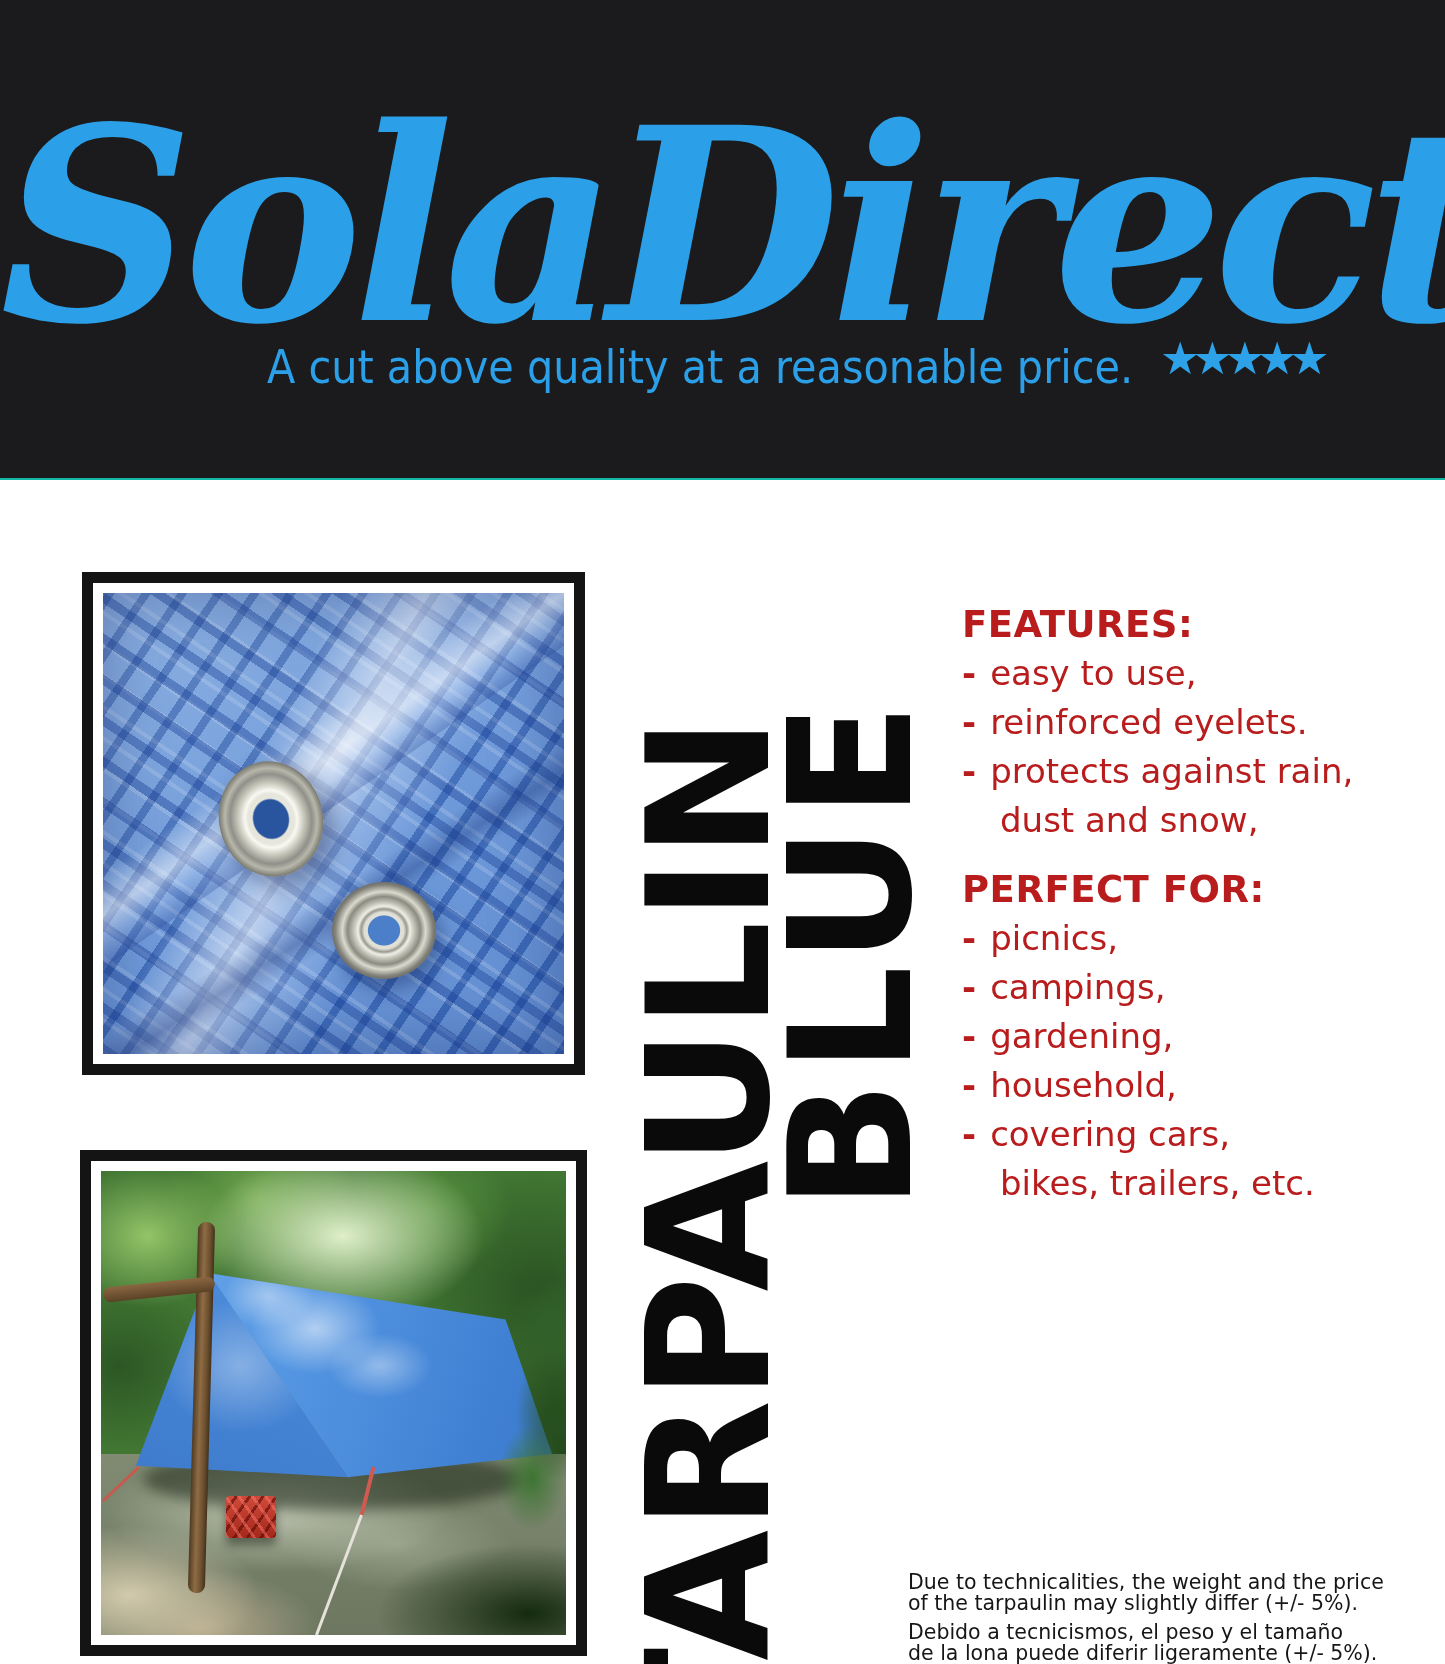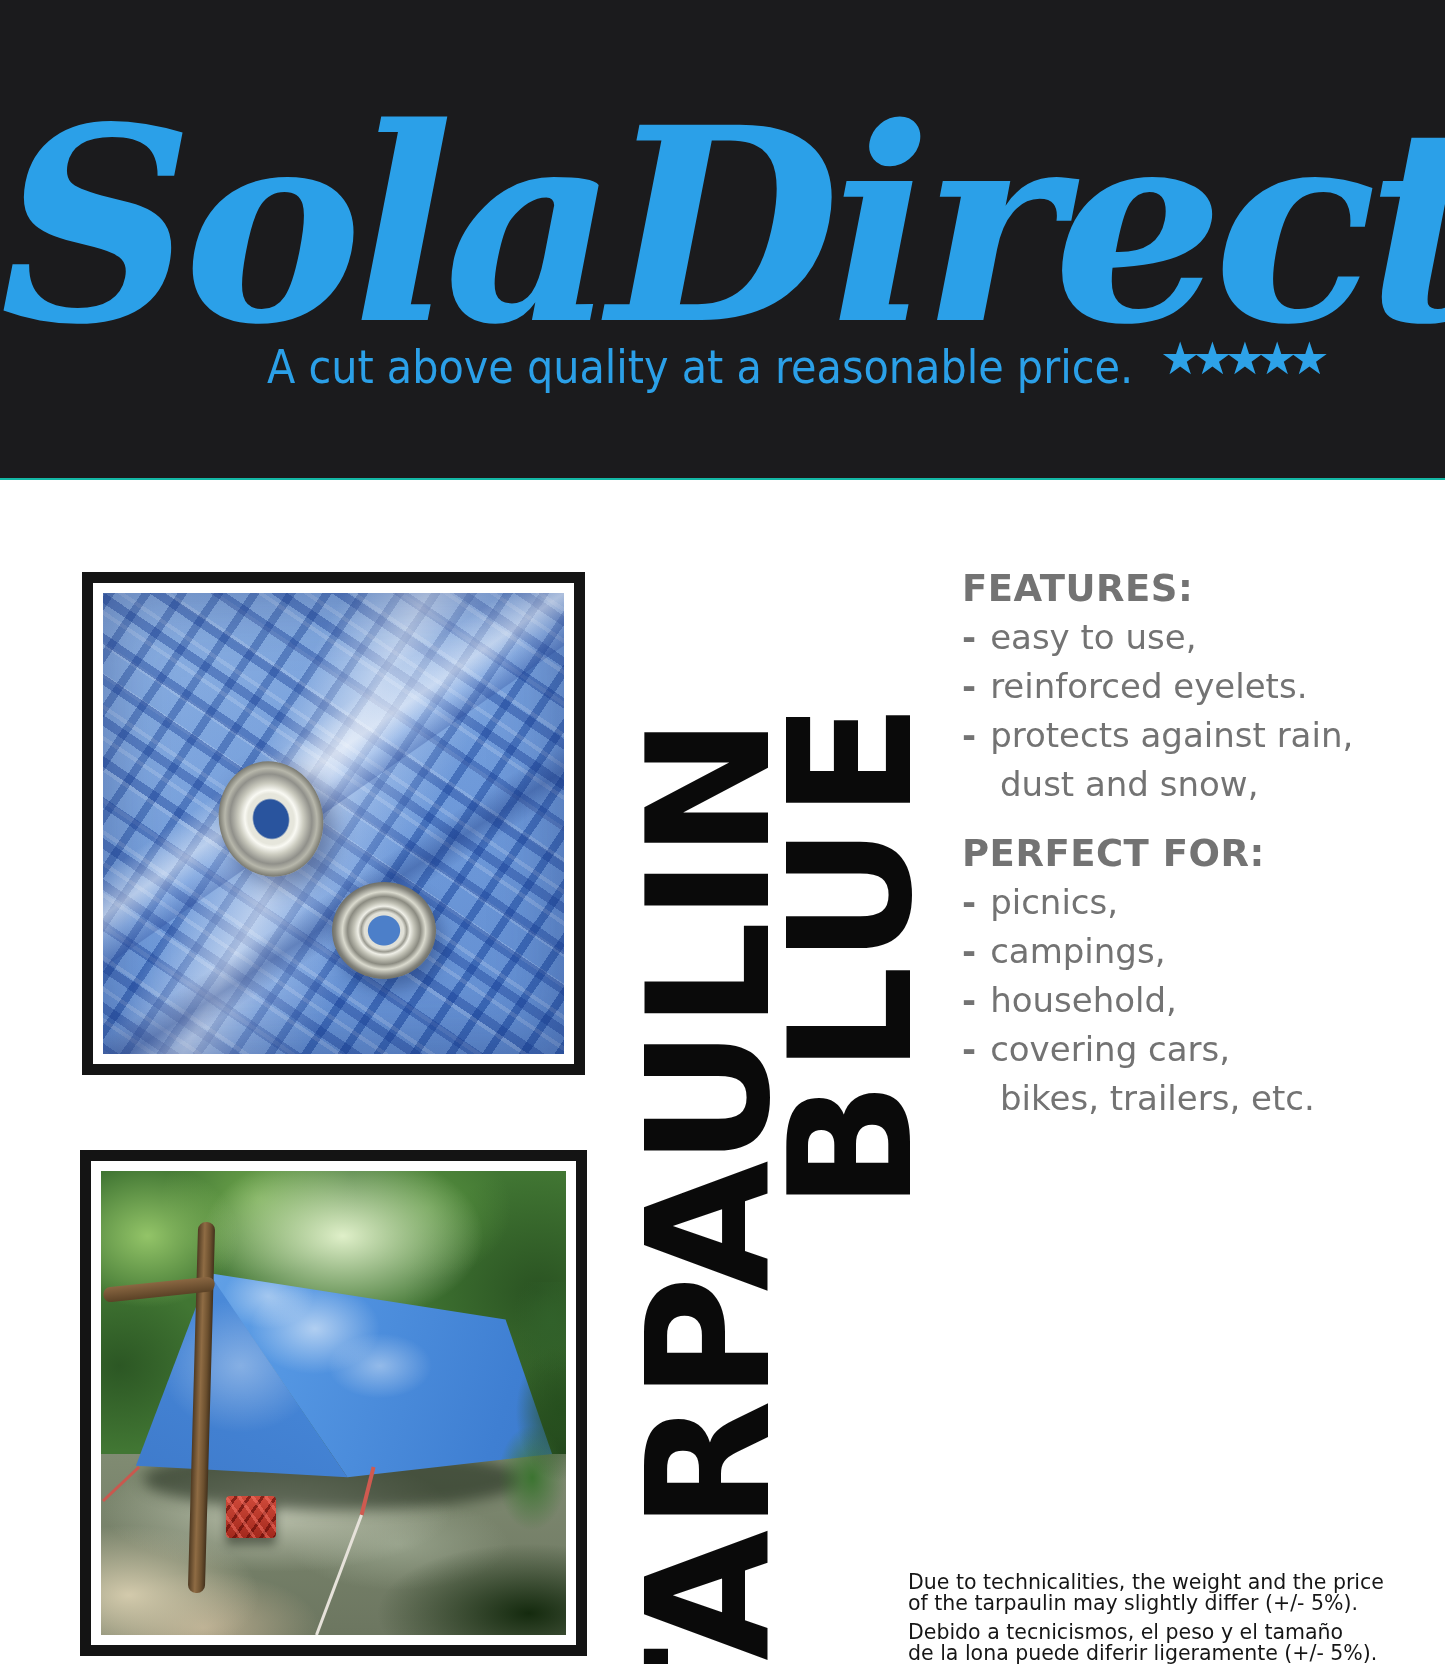--- a/index.html
+++ b/index.html
@@ -97,21 +97,21 @@
     box-shadow:0 7px 10px rgba(10,20,8,.45);}
   .ropes{position:absolute;left:0;top:0;width:100%;height:100%;}
 
   
   .vtitle{position:absolute;height:169px;font-size:169px;line-height:169px;font-weight:bold;
           color:#0a0a0a;transform-origin:left bottom;transform:rotate(-90deg);white-space:nowrap;}
   .vtitle-1{left:794px;top:1481px;}
   .vtitle-2{left:936px;top:928px;letter-spacing:8px;}
 
   
-  .lists{position:absolute;left:962px;top:564px;width:482px;color:#737373;
+  .lists{position:absolute;left:962px;top:600px;width:482px;color:#b91c1c;
          font-size:34px;line-height:49px;}
   .lists h2{font-size:37px;line-height:49px;margin:0;font-weight:bold;letter-spacing:.5px;}
   .h2-gap{margin-top:20px !important;}
   .li{padding-left:38px;text-indent:-38px;}
   .dash{font-weight:bold;margin-right:14px;}
 
   
   .disclaimer{position:absolute;left:908px;top:1572px;width:560px;color:#161616;
               font-size:20.5px;line-height:21px;}
   .disclaimer p{margin:0;}
@@ -160,20 +160,21 @@
 
   <section class="lists">
     <h2>FEATURES:</h2>
     <div class="li"><span class="dash">-</span><span>easy to use,</span></div>
     <div class="li"><span class="dash">-</span><span>reinforced eyelets.</span></div>
     <div class="li"><span class="dash">-</span><span>protects against rain,</span><br><span>dust and snow,</span></div>
 
     <h2 class="h2-gap">PERFECT FOR:</h2>
     <div class="li"><span class="dash">-</span><span>picnics,</span></div>
     <div class="li"><span class="dash">-</span><span>campings,</span></div>
+    <div class="li"><span class="dash">-</span><span>gardening,</span></div>
     <div class="li"><span class="dash">-</span><span>household,</span></div>
     <div class="li"><span class="dash">-</span><span>covering cars,</span><br><span>bikes, trailers, etc.</span></div>
   </section>
 
   <footer class="disclaimer">
     <p class="en"><span>Due to technicalities, the weight and the price</span><br><span>of the tarpaulin may slightly differ (+/- 5%).</span></p>
     <p class="es"><span>Debido a tecnicismos, el peso y el tamaño</span><br><span>de la lona puede diferir ligeramente (+/- 5%).</span></p>
   </footer>
 
 </div>

